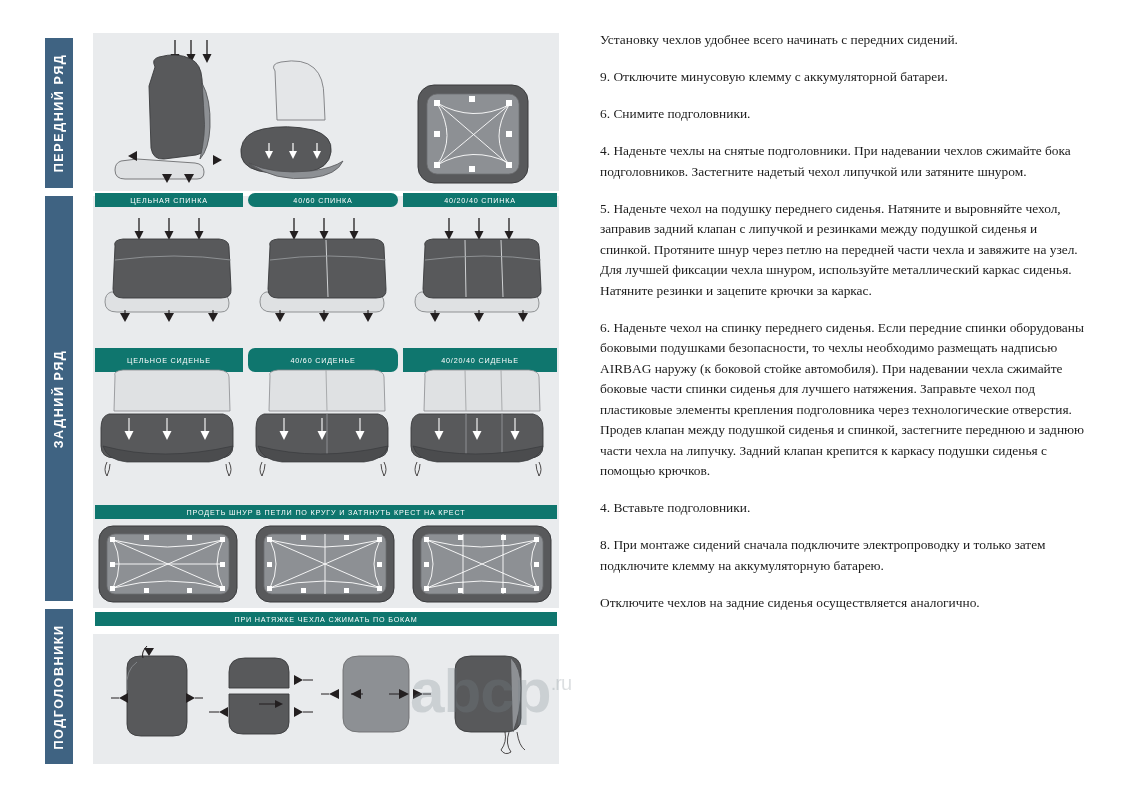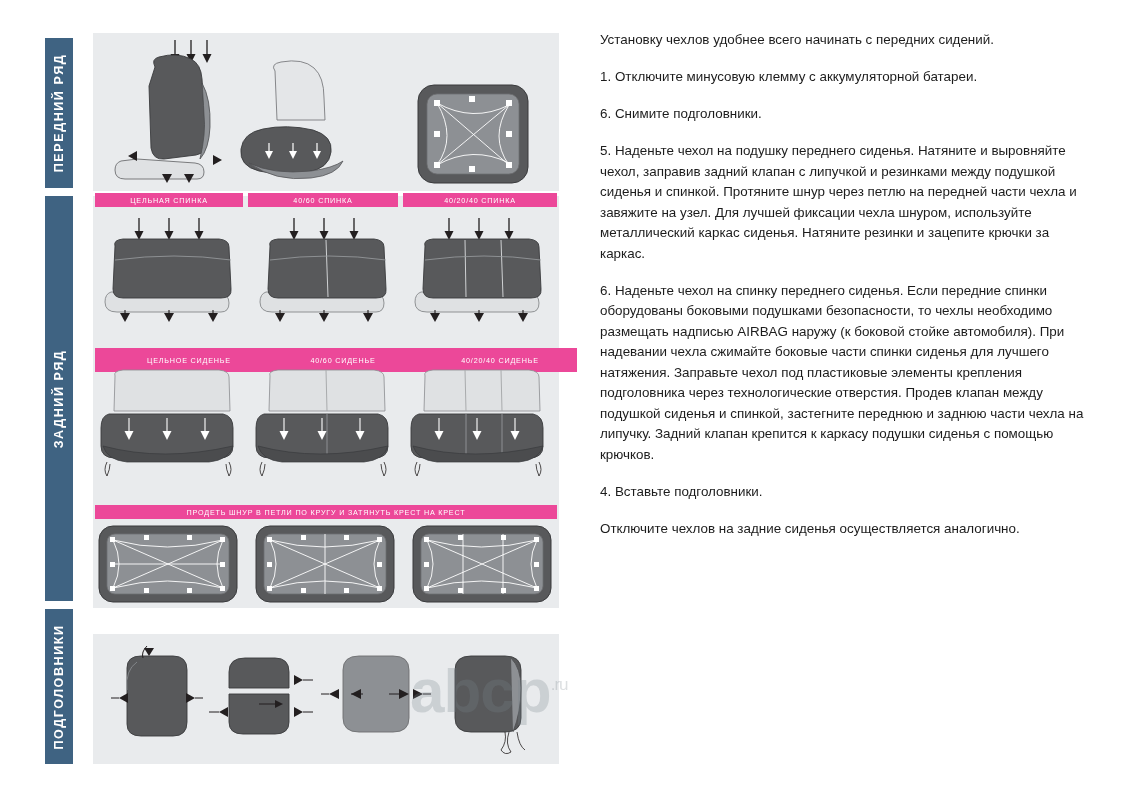--- a/index.html
+++ b/index.html
@@ -53,71 +53,72 @@
   .panel {
     position: absolute;
     background: #e9ebed;
   }
   .panel.p-front   { left: 93px; top: 33px;  width: 466px; height: 158px; }
   .panel.p-rear    { left: 93px; top: 196px; width: 466px; height: 412px; }
   .panel.p-head    { left: 93px; top: 634px; width: 466px; height: 130px; }
 
   .caption-bar {
     position: absolute;
-    background: #ec4899;
+    background: #0f766e;
     color: #ffffff;
     font-size: 7.2px;
     letter-spacing: 0.8px;
     display: flex;
     align-items: center;
     justify-content: center;
     text-align: center;
     text-transform: uppercase;
   }
   .cap-row-a { top: 193px; height: 14px; }
-  .cap-row-b { top: 348px; height: 24px; padding-left: 20px; }
+  .cap-row-b { top: 348px; height: 24px; }
   .cap-a1, .cap-b1 { left: 95px;  width: 148px; }
-  .cap-a2, .cap-b2 { left: 248px; width: 150px; }
+  .cap-a2, .cap-b2 { left: 248px; width: 150px; border-radius: 7px; }
   .cap-a3, .cap-b3 { left: 403px; width: 154px; }
   .cap-wide { left: 95px; width: 462px; height: 14px; }
   .cap-wide.w1 { top: 505px; }
   .cap-wide.w2 { top: 612px; }
 
   
   .watermark {
     position: absolute;
     left: 410px;
     top: 655px;
     font-size: 62px;
     font-weight: 700;
     color: rgba(120,130,140,0.26);
     letter-spacing: -1px;
     pointer-events: none;
     user-select: none;
   }
   .watermark .suffix {
-    font-size: 17px;
+    font-size: 20px;
     font-weight: 400;
     vertical-align: super;
   }
 
   
   .right-col {
     position: relative;
     width: 552px;
     flex: 0 0 552px;
     padding: 30px 40px 0 22px;
     box-sizing: border-box;
   }
   .para {
     font-size: 13.4px;
     line-height: 20.5px;
     color: #1c1c1c;
     margin: 0 0 16.5px 0;
     max-width: 492px;
+    font-family: Liberation Serif, serif;
   }
 
   svg { display: block; overflow: visible; }
 </style>
 </head>
 <body>
 
 <div class="page">
 
   <div class="left-col">
@@ -438,20 +439,23 @@
           <rect x="11" y="36" width="5" height="5"></rect>
             <rect x="121" y="36" width="5" height="5"></rect>
           <rect x="11" y="60" width="5" height="5"></rect>
             <rect x="45" y="62" width="5" height="5"></rect>
           <rect x="88" y="62" width="5" height="5"></rect>
             <rect x="121" y="60" width="5" height="5"></rect>
         </g>
       </g>
     </svg>
 
+    <div class="caption-bar cap-wide w2">
+      <span>ПРИ НАТЯЖКЕ ЧЕХЛА СЖИМАТЬ ПО БОКАМ</span>
+    </div>
 
     <svg style="position:absolute;left:93px;top:640px;" width="466" height="122" viewBox="0 0 466 122">
 
       <g transform="translate(24,14)">
         <path d="M10 14 q0 -12 14 -12 h32 q14 0 14 14 v52 q0 14 -14 14 h-32 q-14 0 -14 -12 z" fill="#58595b" stroke="#3a3b3d" stroke-width="0.9"></path>
         <path d="M20 8 q-12 8 -10 28" stroke="#8d9094" stroke-width="0.8" fill="none"></path>
         <g fill="#231f20">
           <path d="M2 44 l9 -5 v10 z"></path>
             <path d="M78 44 l-9 -5 v10 z"></path>
         </g>
@@ -505,21 +509,23 @@
       </g>
     </svg>
 
     <div class="watermark">
       <span>abcp</span><span class="suffix">.ru</span>
     </div>
   </div>
 
   <div class="right-col">
     <p class="para">Установку чехлов удобнее всего начинать с передних сидений.</p>
-    <p class="para">1. Отключите минусовую клемму с аккумуляторной батареи.</p>
+    <p class="para">9. Отключите минусовую клемму с аккумуляторной батареи.</p>
     <p class="para">6. Снимите подголовники.</p>
+    <p class="para">4. Наденьте чехлы на снятые подголовники. При надевании чехлов сжимайте бока подголовников. Застегните надетый чехол липучкой или затяните шнуром.</p>
     <p class="para">5. Наденьте чехол на подушку переднего сиденья. Натяните и выровняйте чехол, заправив задний клапан с липучкой и резинками между подушкой сиденья и спинкой. Протяните шнур через петлю на передней части чехла и завяжите на узел. Для лучшей фиксации чехла шнуром, используйте металлический каркас сиденья. Натяните резинки и зацепите крючки за каркас.</p>
     <p class="para">6. Наденьте чехол на спинку переднего сиденья. Если передние спинки оборудованы боковыми подушками безопасности, то чехлы необходимо размещать надписью AIRBAG наружу (к боковой стойке автомобиля). При надевании чехла сжимайте боковые части спинки сиденья для лучшего натяжения. Заправьте чехол под пластиковые элементы крепления подголовника через технологические отверстия. Продев клапан между подушкой сиденья и спинкой, застегните переднюю и заднюю части чехла на липучку. Задний клапан крепится к каркасу подушки сиденья с помощью крючков.</p>
     <p class="para">4. Вставьте подголовники.</p>
+    <p class="para">8. При монтаже сидений сначала подключите электропроводку и только затем подключите клемму на аккумуляторную батарею.</p>
     <p class="para">Отключите чехлов на задние сиденья осуществляется аналогично.</p>
   </div>
 
 </div>
 
 </body></html>

